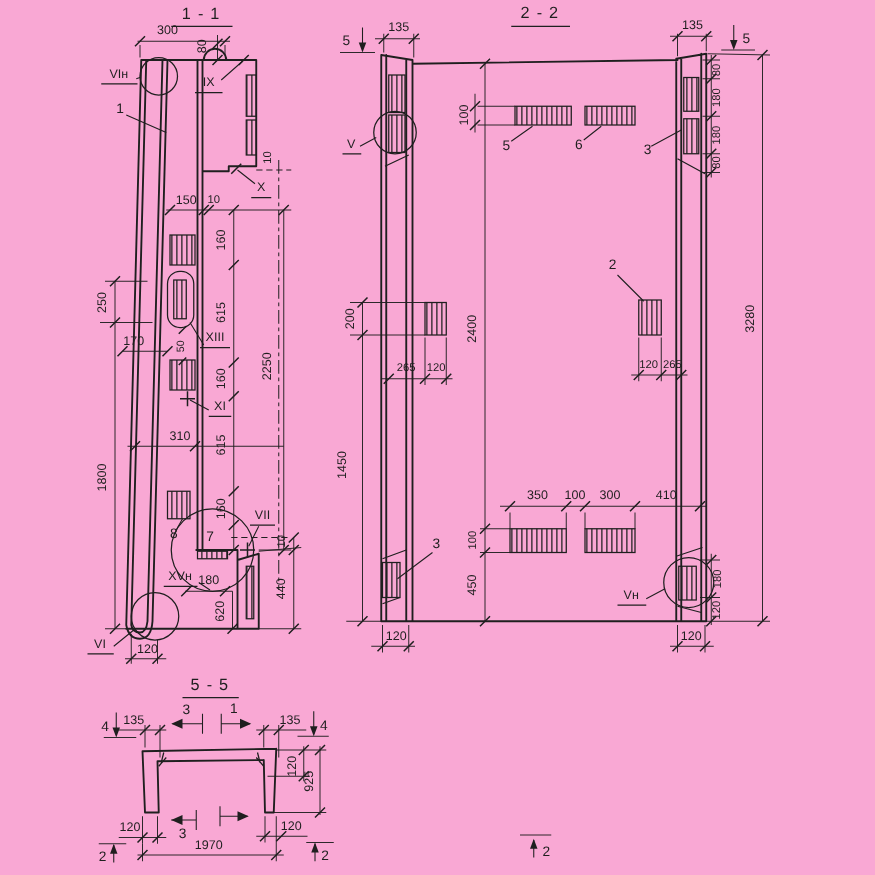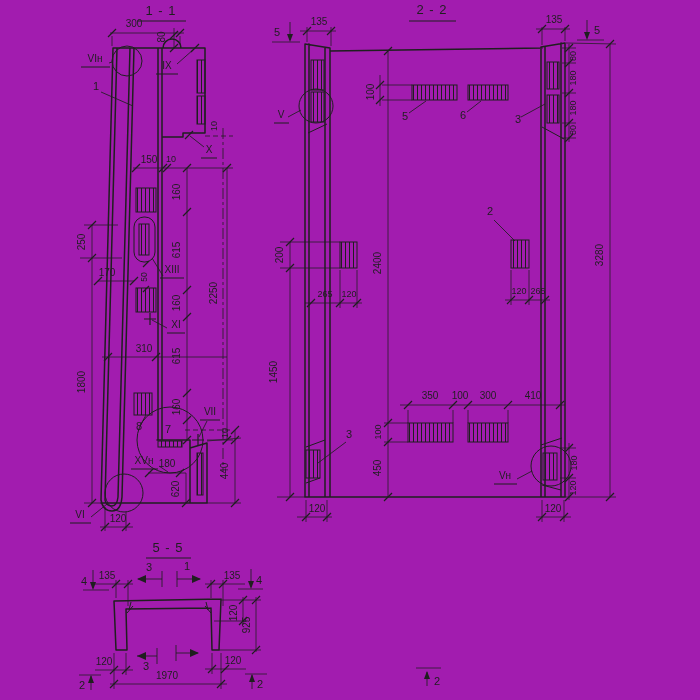--- a/index.html
+++ b/index.html
@@ -1,16 +1,16 @@
 <!DOCTYPE html>
 <html><head>
 <meta charset="utf-8">
 <style>
   html,body{margin:0;padding:0;background:#fff;}
-  .page{width:700px;height:700px;background:#a21caf;position:relative;overflow:hidden;}
+  .page{width:700px;height:700px;background:#f9a8d4;position:relative;overflow:hidden;}
   svg text{fill:#1f1f1f;font-family:"Liberation Sans",sans-serif;}
   .t13{font-size:13px;letter-spacing:1px;}
   .t11{font-size:11px;}
   .t10{font-size:10px;}
   .t9{font-size:9px;}
   .t8{font-size:8.5px;}
   .ol{stroke:#1f1f1f;stroke-width:1.5;fill:none;stroke-linecap:round;}
   .ml{stroke:#1f1f1f;stroke-width:1;fill:none;}
   .dl{stroke:#1f1f1f;stroke-width:0.75;fill:none;}
   .tk{stroke:#1f1f1f;stroke-width:1.2;fill:none;}

